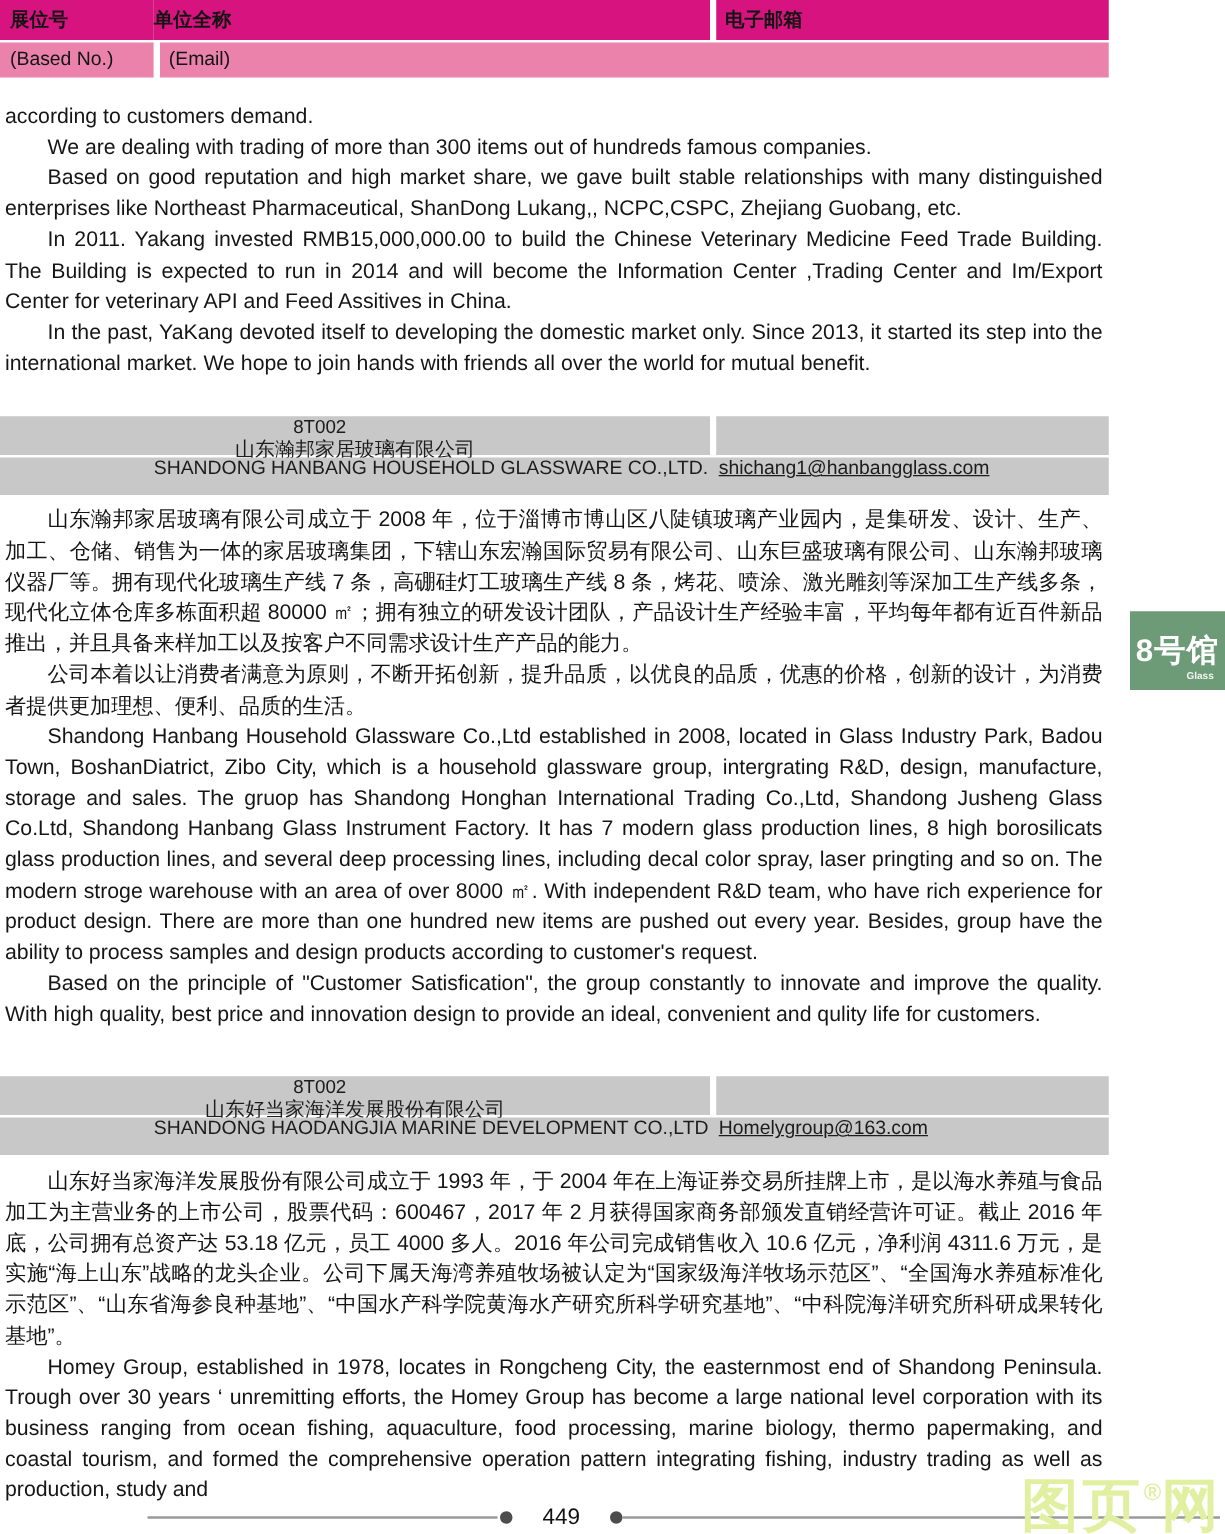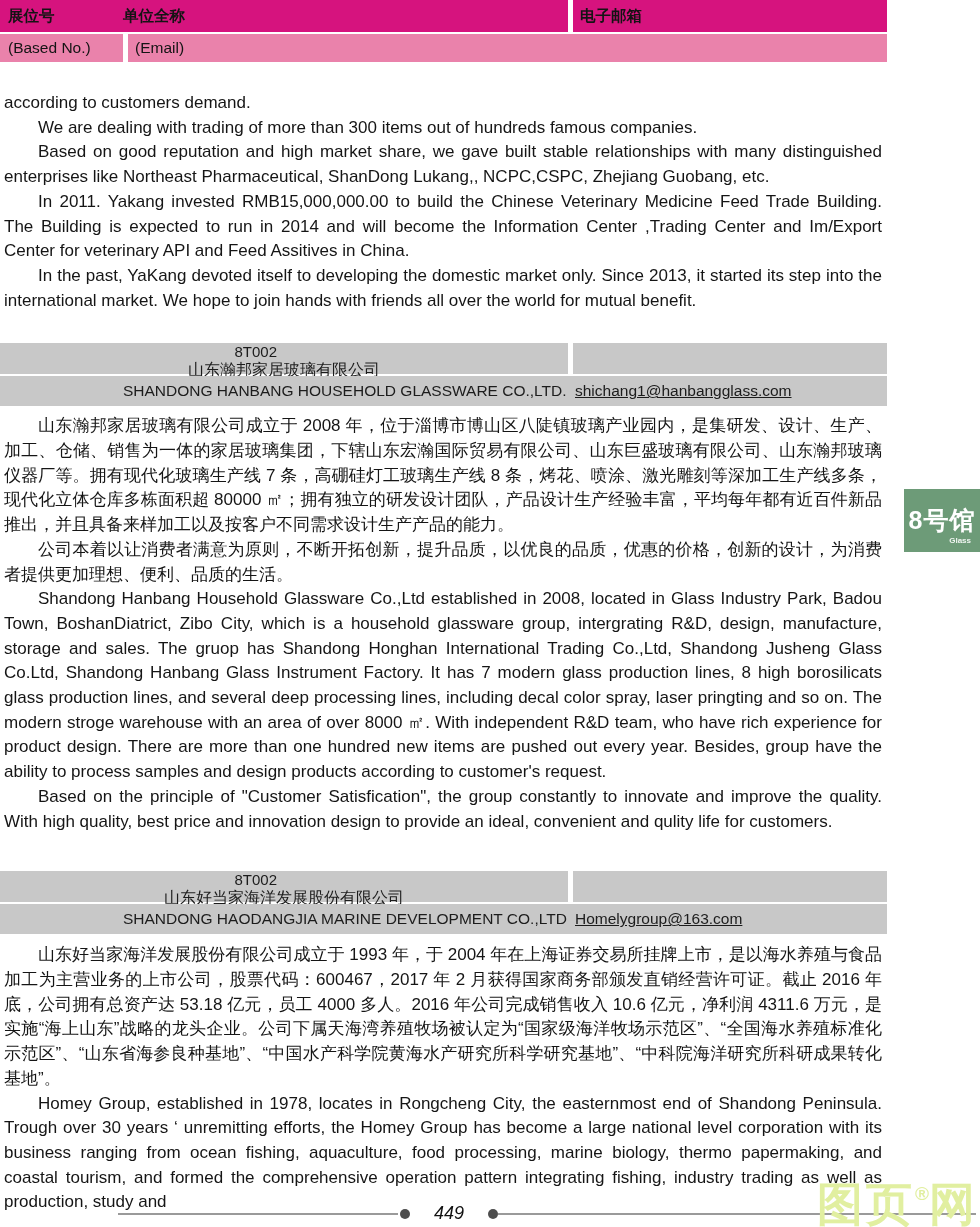--- a/index.html
+++ b/index.html
@@ -16,31 +16,31 @@
   .th-light { height:28px; }
   .th-light .cell { background:#ea82ab; }
   .cell { display:flex; align-items:center; font-size:15.5px; color:#141414; }
   .c-booth { width:123px; padding-left:8px; }
   .c-unit  { width:445px; }
   .col-div { width:5px; background:#fff; }
   .c-email { flex:1; padding-left:7px; }
 
   
   .textblock { width:882px; padding-left:4px; }
-  .intro { margin-top:29px; }
+  .intro { margin-top:19px; }
   p.para { margin:0; font-size:17px; line-height:24.7px; text-align:justify; text-indent:34px; color:#151515; }
   p.first { text-indent:0; }
 
   
   .company-header { width:887px; }
   .ch-row-a { display:flex; height:31px; }
   .ch-left { width:568px; background:#c8c8c8; display:flex; align-items:center;flex-direction:column; }
   .ch-right { flex:1; background:#c8c8c8; }
   .ch-gap { height:2px; background:#fff; }
-  .ch-row-b { position:relative; height:30px; background:#c8c8c8; display:flex; align-items:center; }
+  .ch-row-b { position:relative; height:30px; background:#c8c8c8; display:flex; align-items:flex-start; }
   .booth { width:115px; padding-left:8px; font-size:15px; color:#1c1c1c; }
   .name-zh { font-size:16px; color:#1c1c1c; }
   .name-en { margin-left:123px; font-size:15.5px; color:#1c1c1c; }
   .email { position:absolute; left:575px; font-size:15.5px; color:#1c1c1c;text-decoration:underline; }
 
   .ch1 { margin-top:30px; }
   .body1 { margin-top:8px; }
   .ch2 { margin-top:37px; }
   .body2 { margin-top:9px; }
 
@@ -49,21 +49,21 @@
               background:#6d9b78; color:#fff; display:flex; align-items:center; justify-content:center; }
   .hall-main { font-size:25px; font-weight:bold; letter-spacing:1px; }
   .hall-sub { position:absolute; right:9px; bottom:7px; font-size:8px; font-weight:bold; opacity:.9; }
 
   
   .footer { position:absolute; top:1203px; left:118px; right:4px; display:flex; align-items:center; }
   .fline { height:2px; background:#9a9a9a; }
   .fline.l { width:280px; }
   .fline.r { flex:1; }
   .fdot { width:10px; height:10px; border-radius:50%; background:#4d4d4d; }
-  .pnum { font-size:18px; color:#111; margin:0 24px;font-style:italic; }
+  .pnum { font-size:18px; color:#111; margin:0 24px; }
   .footer .fdot.left { margin-left:2px; }
 
   
   .watermark { position:absolute; right:2px; bottom:0px; color:#e1efa0; font-weight:bold;
                font-size:46px; letter-spacing:3px; line-height:1; white-space:nowrap; }
   .watermark sup { font-size:19px; letter-spacing:0; vertical-align:20px; }
 </style>
 </head>
 <body>
 

